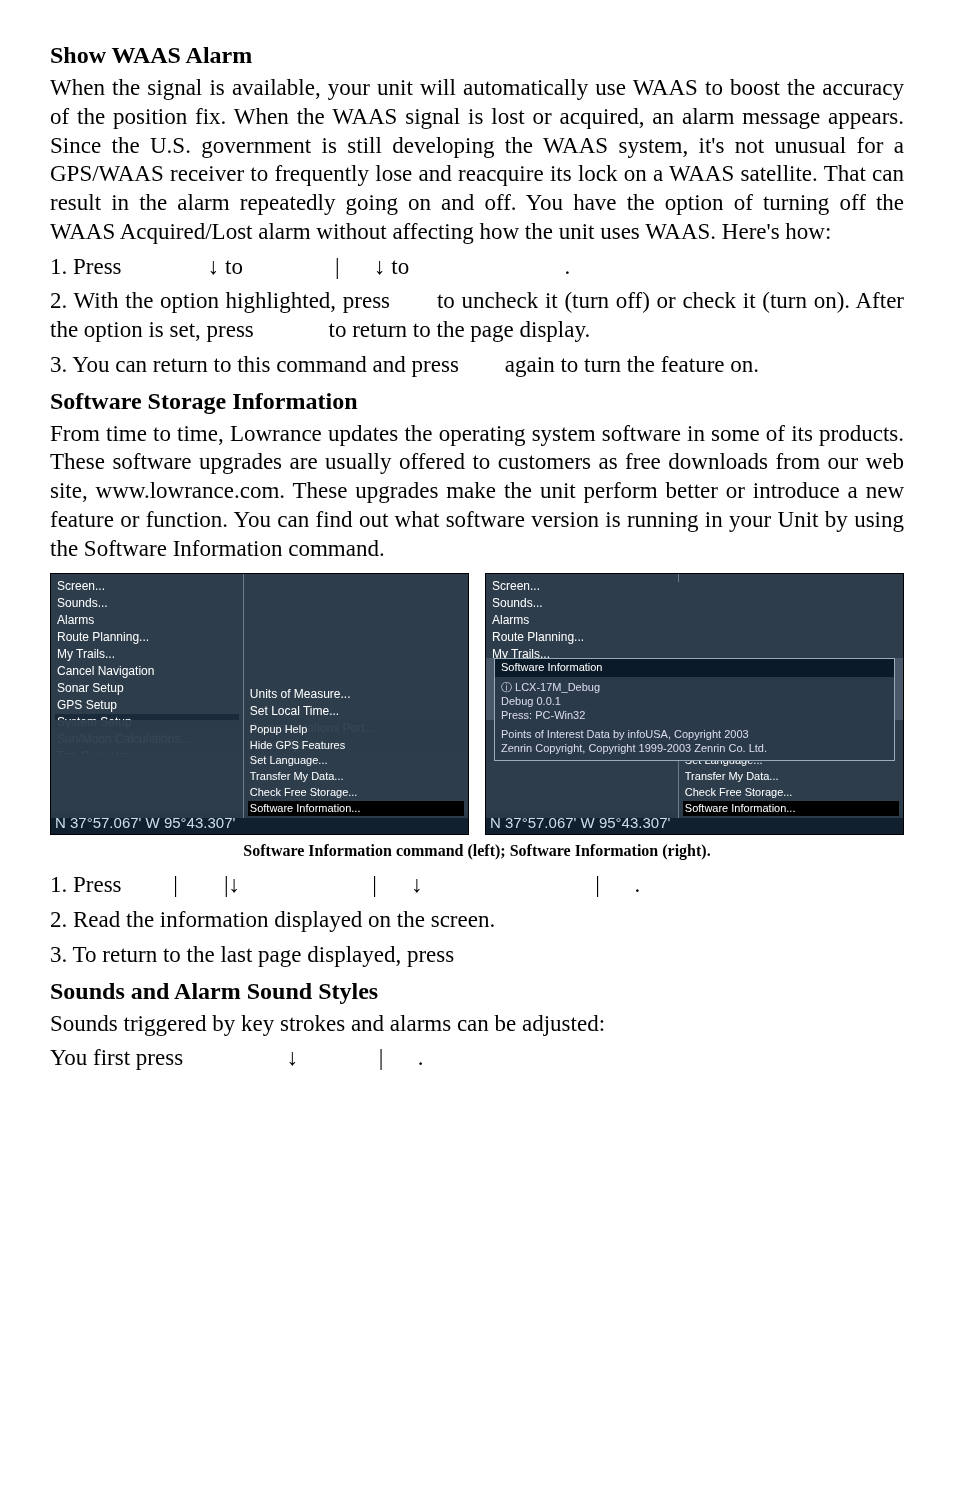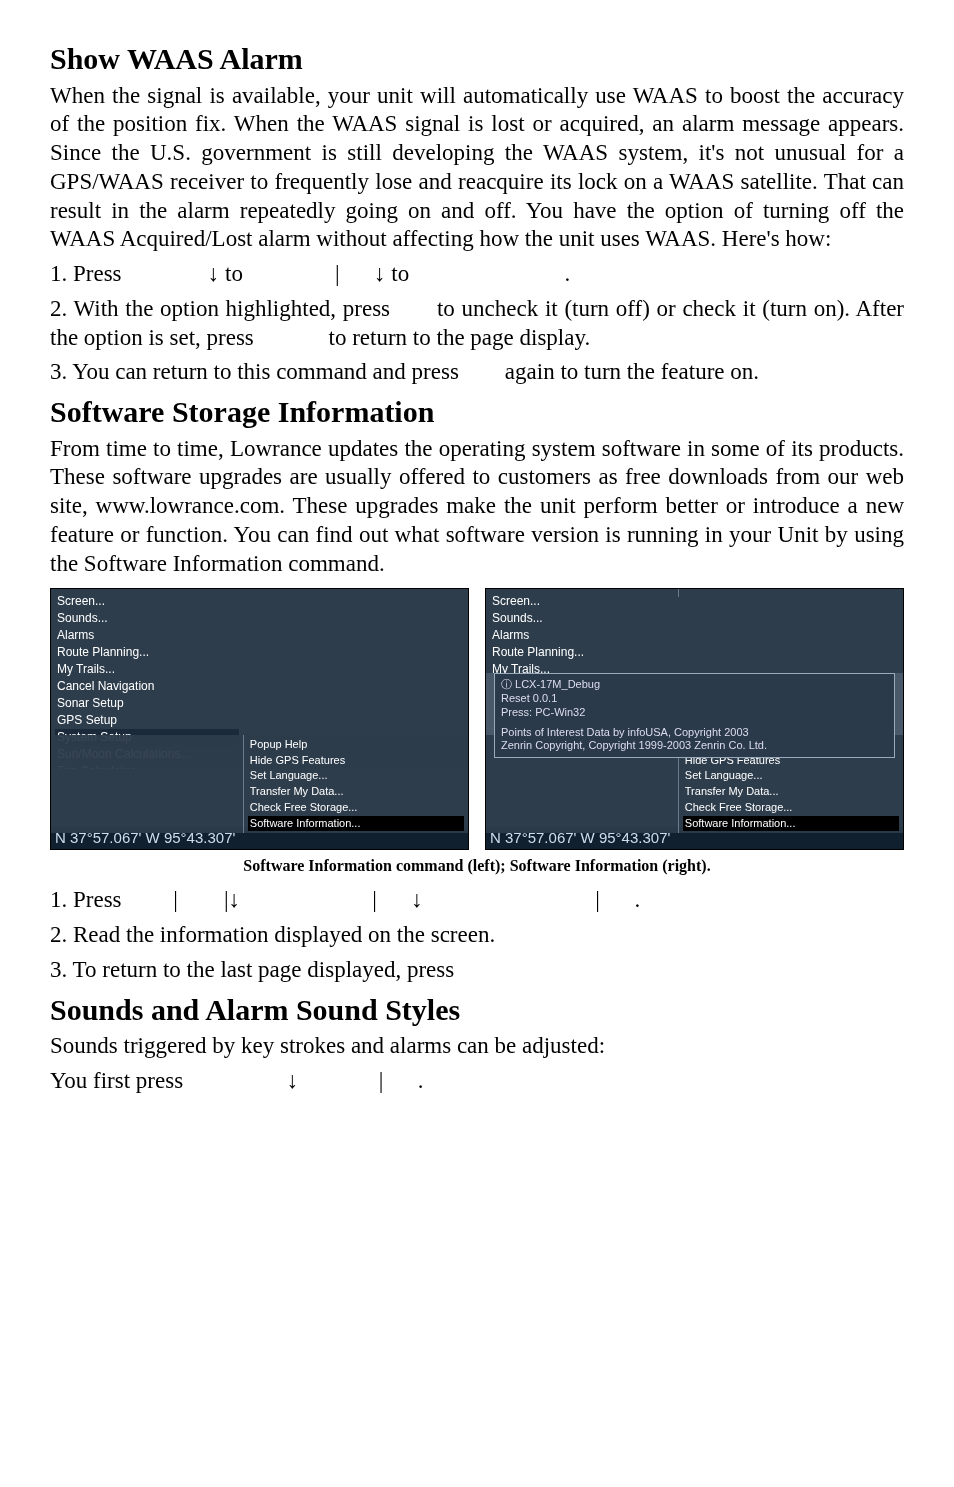--- a/index.html
+++ b/index.html
@@ -9,21 +9,21 @@
     width: 954px;
     margin: 0;
     padding: 40px 50px;
     box-sizing: border-box;
     font-size: 23px;
     line-height: 1.25;
   }
   h2 {
     font-family: "Times New Roman", Times, serif;
     font-weight: bold;
-    font-size: 30px;
+    font-size: 24px;
     margin: 0 0 4px 0;
   }
   p {
     margin: 0 0 6px 0;
     text-align: justify;
   }
   .step {
     margin: 0 0 6px 0;
     text-align: justify;
   }
@@ -156,20 +156,28 @@
         <div class="mitem">Route Planning...</div>
         <div class="mitem">My Trails...</div>
         <div class="mitem">Cancel Navigation</div>
         <div class="mitem">Sonar Setup</div>
         <div class="mitem">GPS Setup</div>
         <div class="mitem sel">System Setup</div>
         <div class="mitem">Sun/Moon Calculations...</div>
         <div class="mitem">Trip Calculator...</div>
 
       </div>
+      <div class="menucol2">
+        <div style="height:108px"></div>
+        <div class="mitem">Units of Measure...</div>
+        <div class="mitem">Set Local Time...</div>
+        <div class="mitem">Communications Port...</div>
+        <div class="mitem">Reset Options</div>
+
+      </div>
     </div>
 
     <div class="bottommenu clearfix">
       <div class="menucol"></div>
       <div class="menucol2">
         <div class="mitem">Popup Help</div>
         <div class="mitem">Hide GPS Features</div>
         <div class="mitem">Set Language...</div>
         <div class="mitem">Transfer My Data...</div>
         <div class="mitem">Check Free Storage...</div>
@@ -189,22 +197,23 @@
         <div class="mitem">Sounds...</div>
         <div class="mitem">Alarms</div>
         <div class="mitem">Route Planning...</div>
         <div class="mitem">My Trails...</div>
 
       </div>
       <div class="menucol2"></div>
     </div>
 
     <div class="popup">
+      <div class="titlebar">Software Information</div>
       <div>ⓘ <span>LCX-17M_Debug</span></div>
-      <div>Reset 0.0.1</div>
+      <div>Debug 0.0.1</div>
       <div>Press: PC-Win32</div>
       <div style="height:6px"></div>
       <div>Points of Interest Data by infoUSA, Copyright 2003</div>
       <div>Zenrin Copyright, Copyright 1999-2003 Zenrin Co. Ltd.</div>
     </div>
 
     <div class="bottommenu clearfix">
       <div class="menucol"></div>
       <div class="menucol2">
         <div class="mitem">Popup Help</div>

